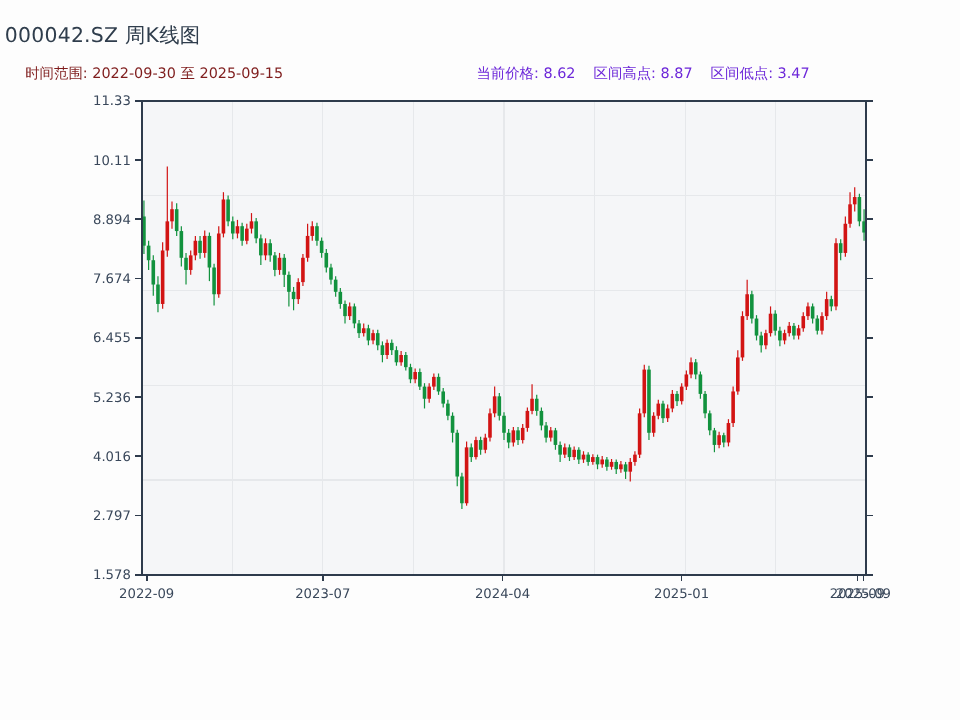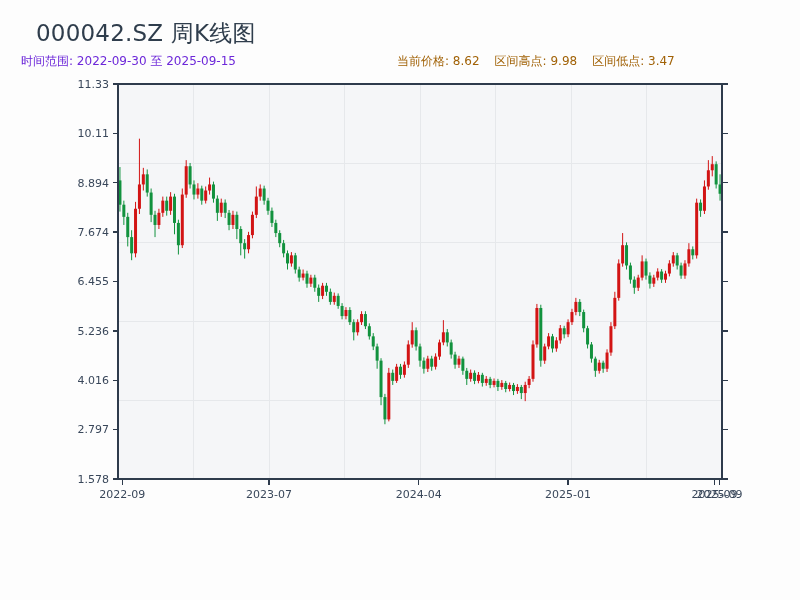--- a/index.html
+++ b/index.html
@@ -2,43 +2,43 @@
 <html><head>
 <meta charset="utf-8">
 <style>
   html,body{margin:0;padding:0;}
   body{
     width:800px;height:600px;position:relative;overflow:hidden;
     background:#fdfdfd;
     font-family:"DejaVu Sans","Liberation Sans",sans-serif;
   }
   .hdr-title{
-    position:absolute;left:36px;top:18px;
-    font-size:23px;font-weight:500;color:#2f3d4c;margin:0;letter-spacing:.2px;
+    position:absolute;left:4px;top:18px;
+    font-size:17px;font-weight:500;color:#2f3d4c;margin:0;letter-spacing:.2px;
   }
   .hdr-sub{
     position:absolute;left:21px;top:53px;
-    font-size:12px;color:#6d28d9;
+    font-size:12px;color:#7f1d1d;
   }
   .hdr-stats{
     position:absolute;left:397px;top:53px;
     display:flex;gap:15px;
-    font-size:12px;color:#a16207;white-space:nowrap;
+    font-size:12px;color:#6d28d9;white-space:nowrap;
   }
   #chart-svg{position:absolute;left:0;top:0;}
   .tick-txt{font-family:"DejaVu Sans",sans-serif;}
 </style>
 </head>
 <body>
 
 <h1 class="hdr-title">000042.SZ 周K线图</h1>
 <div class="hdr-sub">时间范围: 2022-09-30 至 2025-09-15</div>
 <div class="hdr-stats">
   <span>当前价格: 8.62</span>
-  <span>区间高点: 9.98</span>
+  <span>区间高点: 8.87</span>
   <span>区间低点: 3.47</span>
 </div>
 
 <svg id="chart-svg" width="800" height="600" viewBox="0 0 800 600">
     <rect x="118" y="84" width="604" height="395" fill="#f5f6f8"></rect>
     <line x1="118" y1="163" x2="722" y2="163" stroke="#e6e8eb" stroke-width="1" shape-rendering="crispEdges"></line>
     <line x1="118" y1="242" x2="722" y2="242" stroke="#e6e8eb" stroke-width="1" shape-rendering="crispEdges"></line>
     <line x1="118" y1="321" x2="722" y2="321" stroke="#e6e8eb" stroke-width="1" shape-rendering="crispEdges"></line>
     <line x1="118" y1="400" x2="722" y2="400" stroke="#e6e8eb" stroke-width="1" shape-rendering="crispEdges"></line>
     <line x1="193.5" y1="84" x2="193.5" y2="479" stroke="#e6e8eb" stroke-width="1" shape-rendering="crispEdges"></line>

